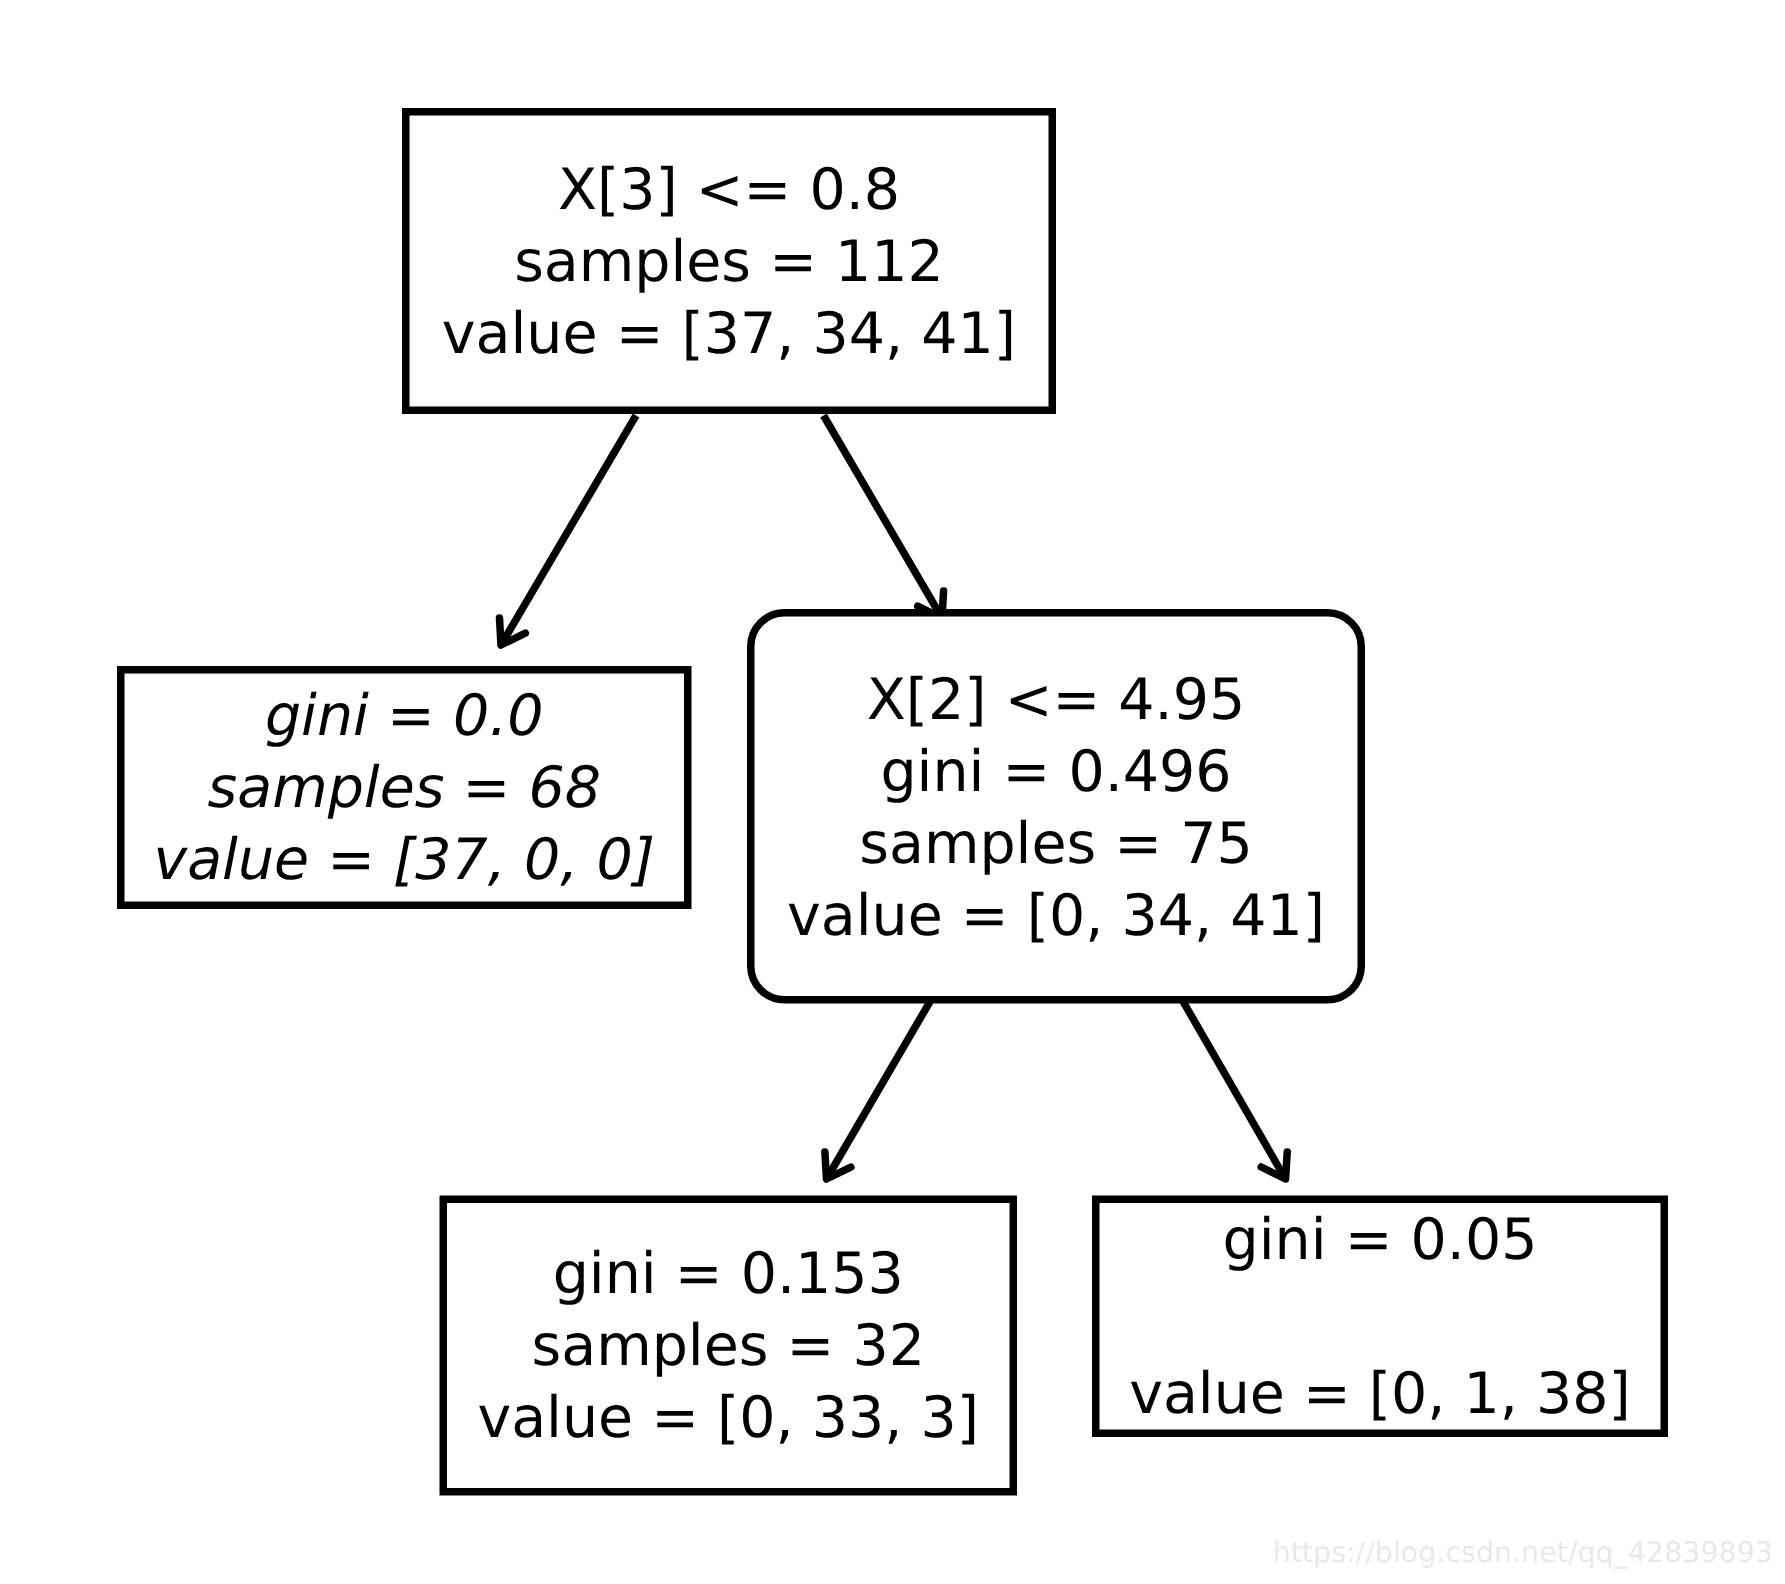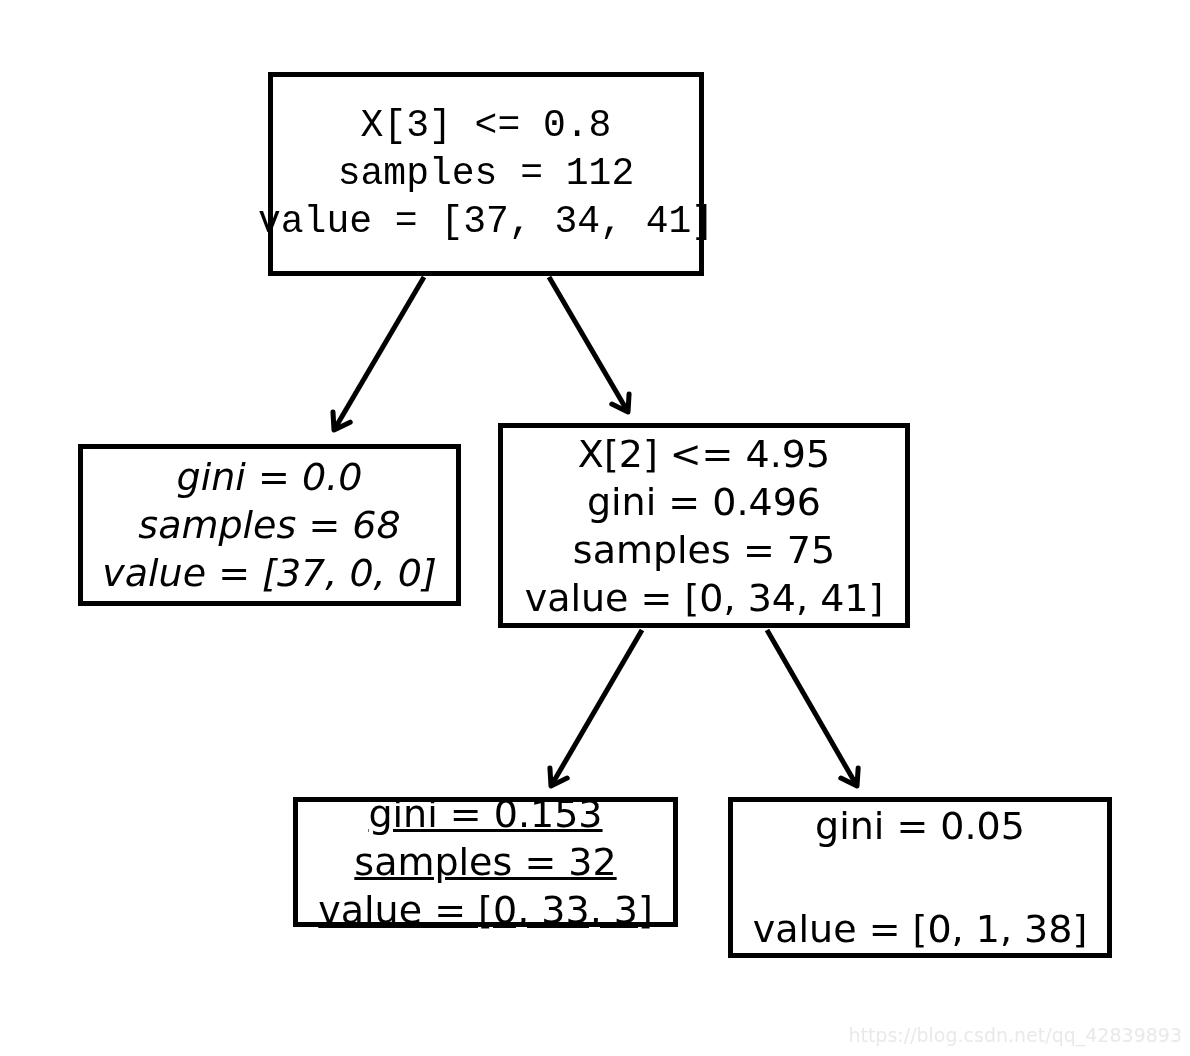--- a/index.html
+++ b/index.html
@@ -34,24 +34,24 @@
     justify-content: center;
     align-items: center;
     text-align: center;
   }
   .node-line {
     font-size: 38px;
     line-height: 48px;
     white-space: nowrap;
     color: #000000;
   }
-  #node-root        { left: 268px; top: 72px;  width: 436px; height: 204px; font-family: Liberation Mono, monospace; }
+  #node-root        { left: 268px; top: 72px;  width: 436px; height: 204px; }
   #node-left-leaf   { left: 78px;  top: 444px; width: 383px; height: 162px; font-style: italic; }
-  #node-right-split { left: 498px; top: 423px; width: 412px; height: 205px; }
-  #node-bl-leaf     { left: 293px; top: 797px; width: 385px; height: 130px; text-decoration: underline; }
+  #node-right-split { left: 498px; top: 406px; width: 412px; height: 263px; border-radius: 25px; }
+  #node-bl-leaf     { left: 293px; top: 797px; width: 385px; height: 200px; }
   #node-br-leaf     { left: 728px; top: 797px; width: 384px; height: 161px; justify-content: space-between; }
   .edge-line {
     stroke: #000000;
     stroke-width: 5px;
     fill: none;
   }
   #watermark {
     position: absolute;
     right: 8px;
     bottom: 10px;

